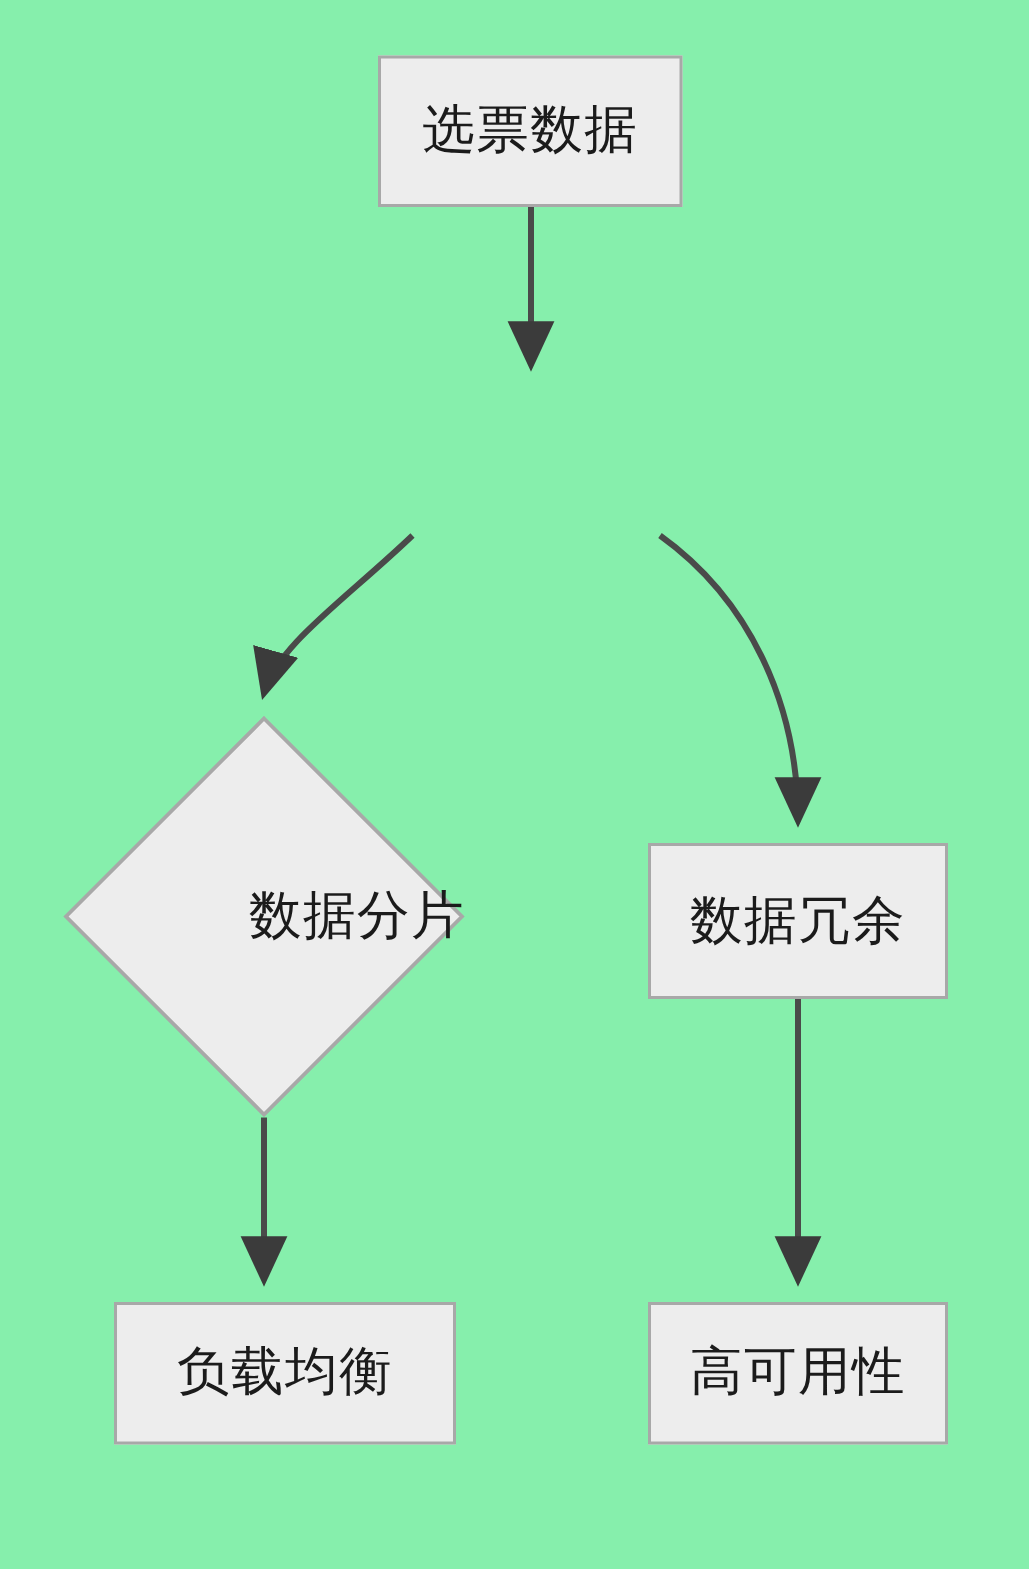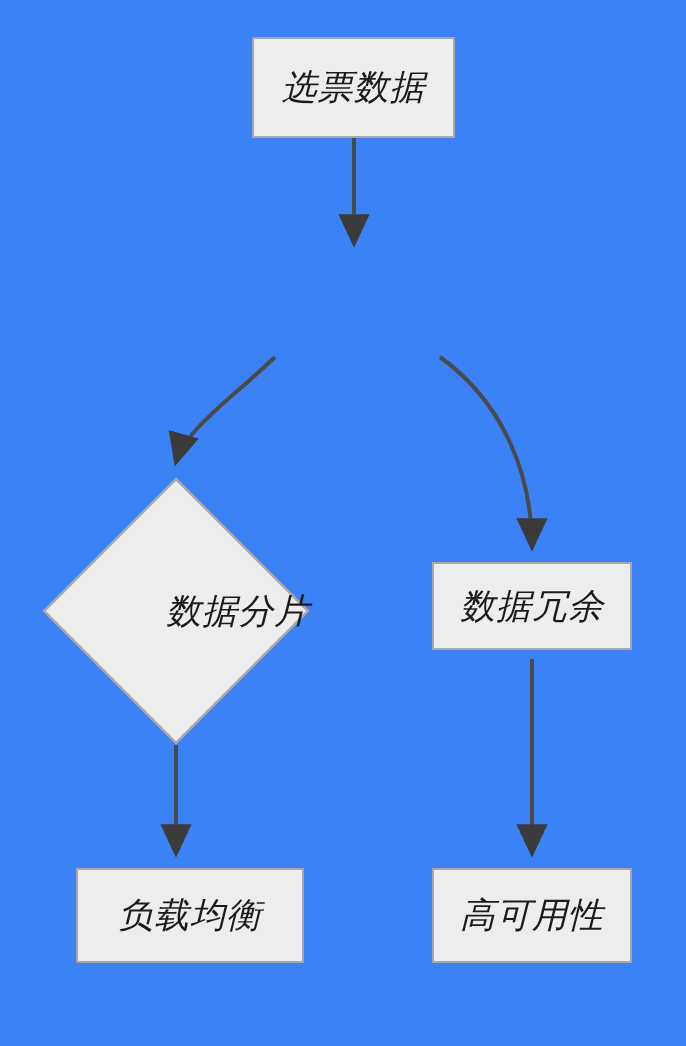--- a/index.html
+++ b/index.html
@@ -10,22 +10,21 @@
   body {
     width: 686px;
     height: 1046px;
     font-family: "DejaVu Sans", "Liberation Sans", sans-serif;
     overflow: hidden;
   }
   #canvas {
     position: relative;
     width: 686px;
     height: 1046px;
-    background: #3b82f6;
-    font-style: italic;
+    background: #86efac;
   }
   #edges {
     position: absolute;
     left: 0;
     top: 0;
     width: 686px;
     height: 1046px;
   }
   .node {
     position: absolute;
@@ -61,21 +60,21 @@
     width: 100%;
     height: 100%;
     display: flex;
     align-items: center;
     justify-content: flex-end;
   }
   
   #node-ballot-data   { left: 252px; top: 37px;  width: 203px; height: 101px; }
   #node-distributed-db{ left: 216px; top: 259px; width: 276px; height: 97px;  }
   #node-sharding      { left: 42px;  top: 477px; width: 268px; height: 268px; }
-  #node-redundancy    { left: 432px; top: 562px; width: 200px; height: 88px;  }
+  #node-redundancy    { left: 432px; top: 562px; width: 200px; height: 104px;  }
   #node-load-balance  { left: 76px;  top: 868px; width: 228px; height: 95px;  }
   #node-availability  { left: 432px; top: 868px; width: 200px; height: 95px;  }
 </style>
 </head>
 <body>
 
 <div id="canvas">
 
   <svg id="edges" viewBox="0 0 686 1046" xmlns="http://www.w3.org/2000/svg">
     <defs>

